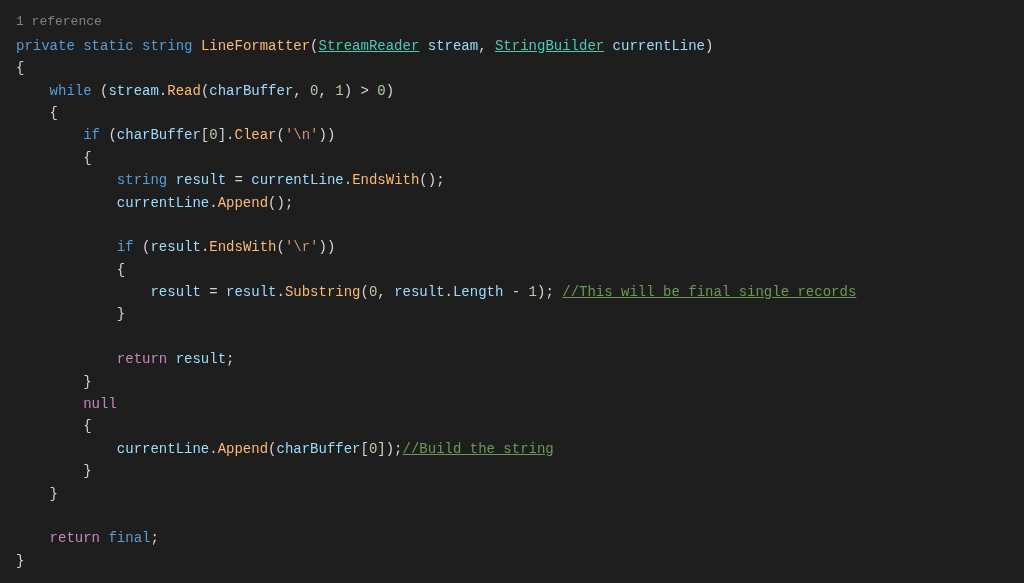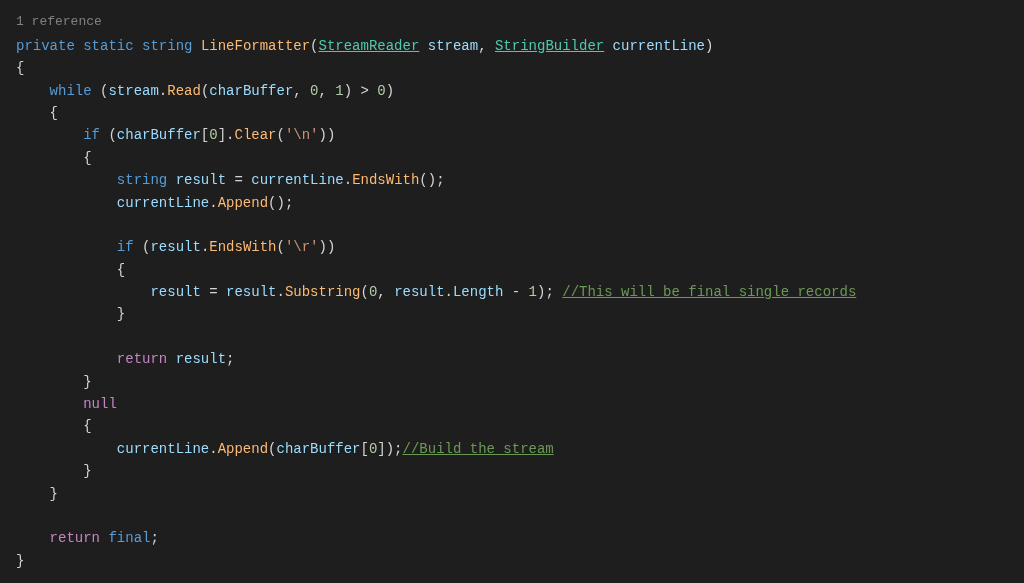--- a/index.html
+++ b/index.html
@@ -126,21 +126,21 @@
 
   <div class="code-line">
     <span class="plain">        </span><span class="kw2">null</span>
   </div>
 
   <div class="code-line">
     <span class="plain">        {</span>
   </div>
 
   <div class="code-line">
-    <span class="plain">            </span><span class="param">currentLine</span><span class="plain">.</span><span class="method">Append</span><span class="plain">(</span><span class="param">charBuffer</span><span class="plain">[</span><span class="number">0</span><span class="plain">]);</span><span class="comment">//Build the stream</span>
+    <span class="plain">            </span><span class="param">currentLine</span><span class="plain">.</span><span class="method">Append</span><span class="plain">(</span><span class="param">charBuffer</span><span class="plain">[</span><span class="number">0</span><span class="plain">]);</span><span class="comment">//Build the string</span>
   </div>
 
   <div class="code-line">
     <span class="plain">        }</span>
   </div>
 
   <div class="code-line">
     <span class="plain">    }</span>
   </div>
 

